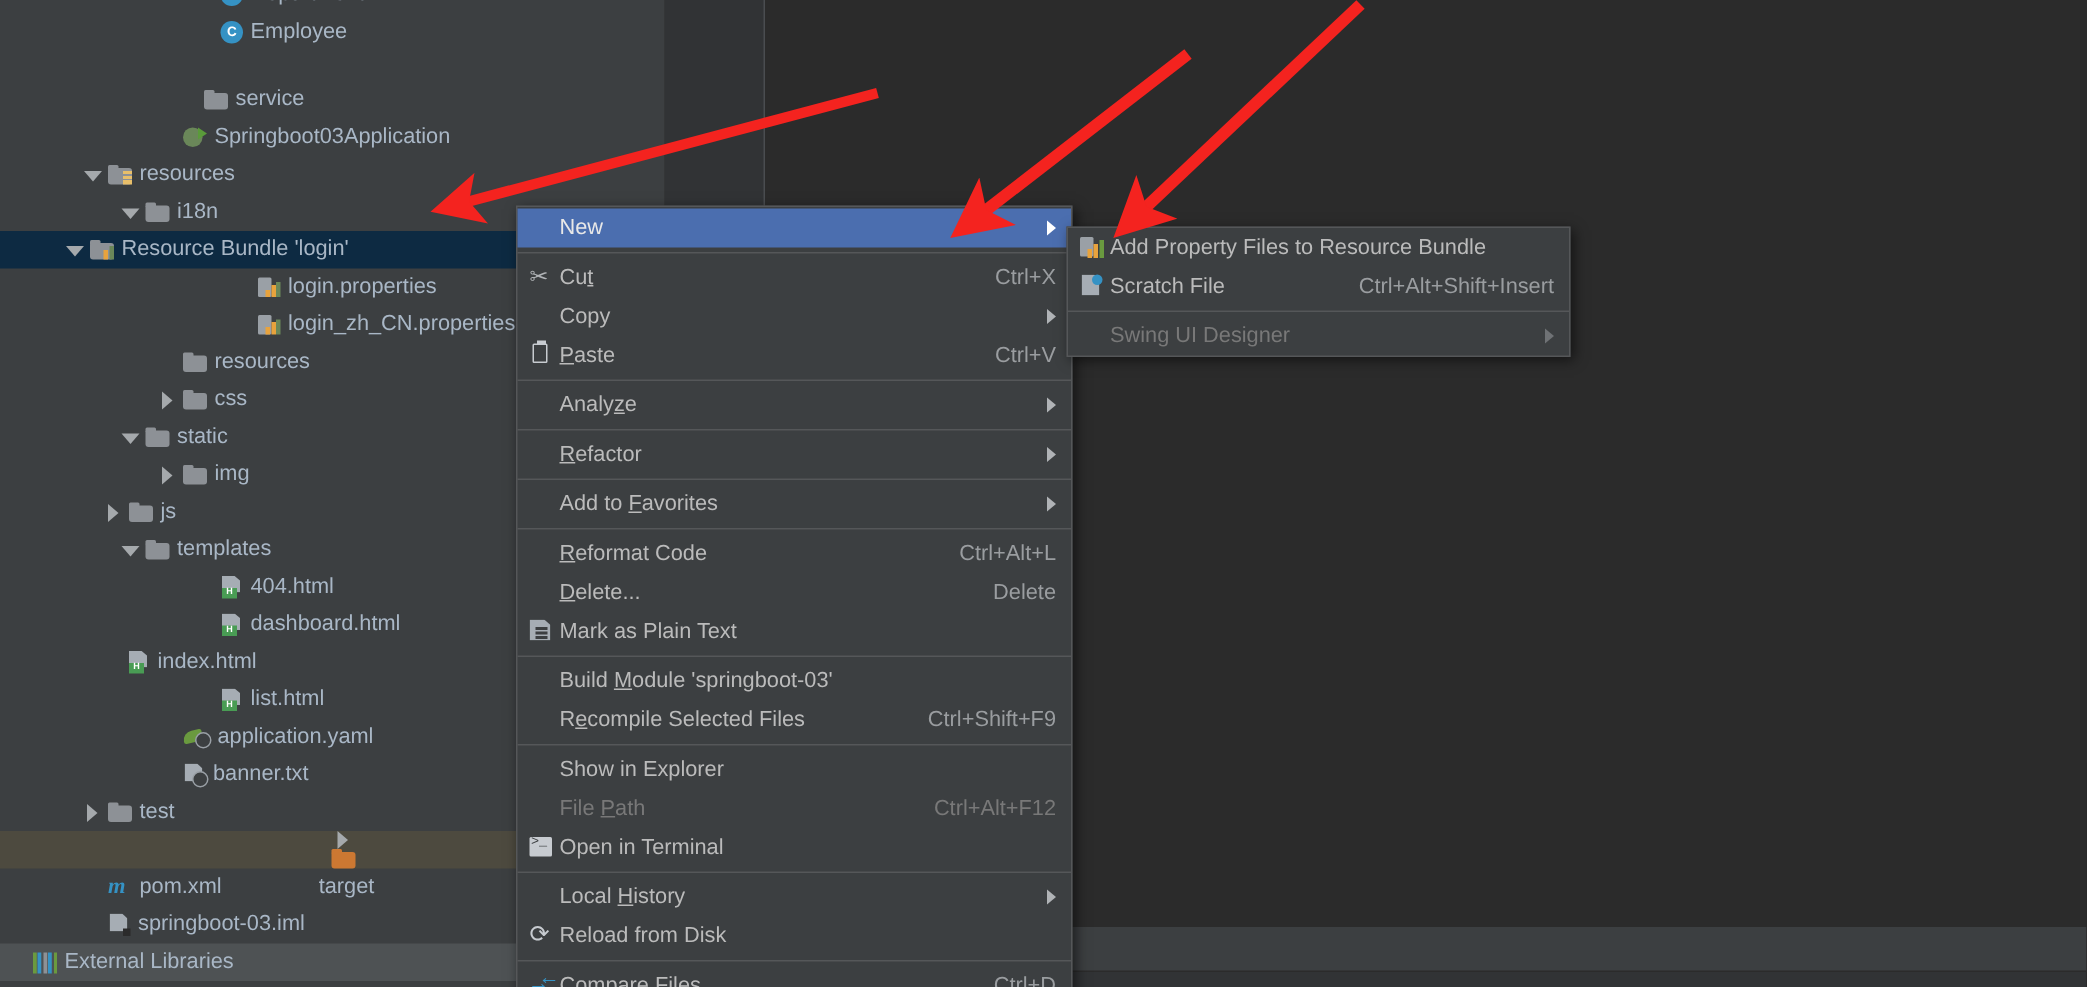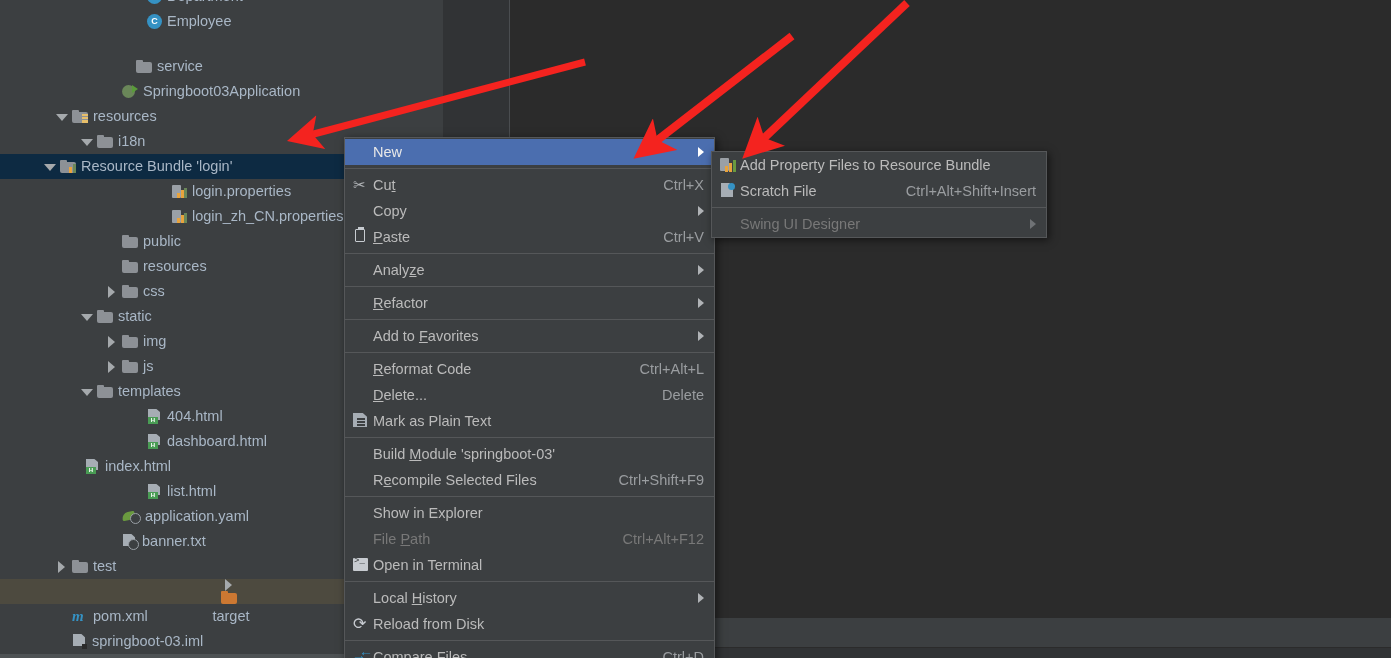--- a/index.html
+++ b/index.html
@@ -340,27 +340,20 @@
         <span class="ico ic-props">
           <i></i>
         </span>
         <span class="lbl">login_zh_CN.properties</span>
       </div>
       <div class="row" style="padding-left: 106px;">
         <span class="twisty"></span>
         <span class="ico ic-folder">
           <i></i>
         </span>
-        <span class="lbl">public</span>
-      </div>
-      <div class="row" style="padding-left: 106px;">
-        <span class="twisty"></span>
-        <span class="ico ic-folder">
-          <i></i>
-        </span>
         <span class="lbl">resources</span>
       </div>
       <div class="row" style="padding-left: 106px;">
         <span class="twisty right"></span>
         <span class="ico ic-folder">
           <i></i>
         </span>
         <span class="lbl">css</span>
       </div>
       <div class="row" style="padding-left: 81px;">
@@ -370,21 +363,21 @@
         </span>
         <span class="lbl">static</span>
       </div>
       <div class="row" style="padding-left: 106px;">
         <span class="twisty right"></span>
         <span class="ico ic-folder">
           <i></i>
         </span>
         <span class="lbl">img</span>
       </div>
-      <div class="row" style="padding-left: 106px; align-items: center;">
+      <div class="row" style="padding-left: 70px; align-items: center;">
         <span class="twisty right"></span>
         <span class="ico ic-folder">
           <i></i>
         </span>
         <span class="lbl">js</span>
       </div>
       <div class="row" style="padding-left: 81px;">
         <span class="twisty down"></span>
         <span class="ico ic-folder">
           <i></i>

